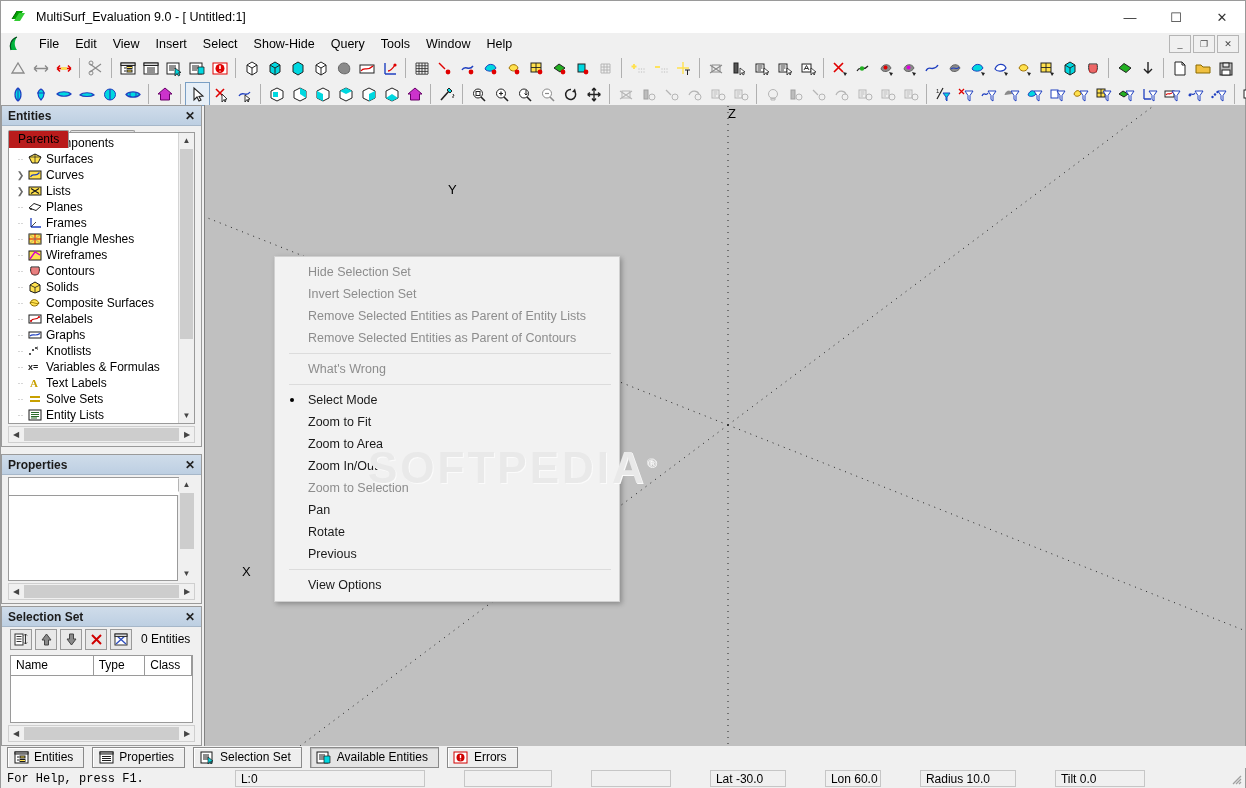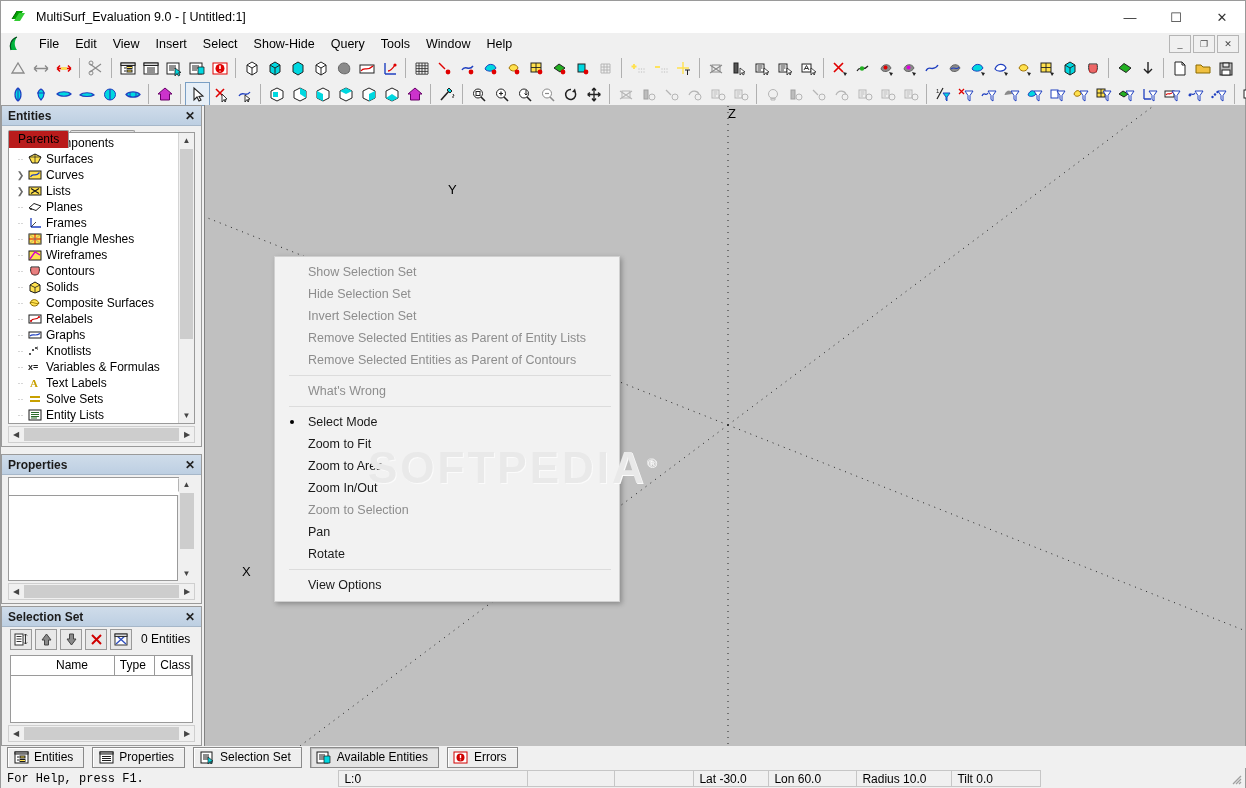--- a/index.html
+++ b/index.html
@@ -60,21 +60,21 @@
   .prop-hdr{height:18px;background:#fff;border:1px solid #9a9a9a;border-bottom:none;display:flex;align-items:center;justify-content:flex-end;padding-right:2px;box-sizing:border-box;}
   .prop-body{position:absolute;left:0;top:18px;right:17px;bottom:0;background:#fff;border:1px solid #9a9a9a;}
   .prop-vsb{position:absolute;right:0;top:0;width:16px;bottom:0;background:#f0f0f0;}
 
   
   #pSel{left:0;top:605px;width:201px;height:140px;}
   .seltools{position:absolute;left:8px;top:22px;height:20px;display:flex;align-items:center;gap:3px;}
   .selbtn{width:20px;height:19px;border:1px solid #9a9a9a;background:#e8e8e8;display:flex;align-items:center;justify-content:center;}
   .selcount{font-size:12px;margin-left:6px;color:#000;}
   .selgrid{position:absolute;left:8px;top:48px;right:8px;bottom:22px;background:#fff;border:1px solid #9a9a9a;}
-  .sg-head{display:flex;height:19px;border-bottom:1px solid #9a9a9a;padding-left:40px;}
+  .sg-head{display:flex;height:19px;border-bottom:1px solid #9a9a9a;}
   .sg-th{font-size:12px;padding:2px 0 0 5px;border-right:1px solid #9a9a9a;box-sizing:border-box;color:#000;}
 
   
   #viewport{position:absolute;left:203px;top:104px;width:1041px;height:641px;background:#c0c0c0;border-left:1px solid #828282;box-sizing:border-box;overflow:hidden;}
   .axlabel{position:absolute;font-size:13px;color:#000;font-family:"Liberation Sans",sans-serif;}
 
   
   #ctxmenu{position:absolute;left:273px;top:255px;width:344px;background:#f2f2f2;border:1px solid #d0d0d0;box-shadow:2px 2px 5px rgba(0,0,0,.28);padding:4px 0 5px 0;z-index:60;}
   .ctx-item{height:22px;display:flex;align-items:center;font-size:12.5px;padding-left:33px;position:relative;color:#1a1a1a;}
   .ctx-item.dis{color:#8d8d8d;}
@@ -1120,23 +1120,20 @@
     <div id="axlabels">
         <div class="axlabel" style="left: 523px; top: 1px;">Z</div>
         <div class="axlabel" style="left: 243px; top: 77px;">Y</div>
         <div class="axlabel" style="left: 37px; top: 459px;">X</div>
       </div>
   </div>
 
   <div id="ctxmenu">
     <div id="ctx-items">
         <div class="ctx-item dis">
-          <span>Show Selection Set</span>
-        </div>
-        <div class="ctx-item dis">
           <span>Hide Selection Set</span>
         </div>
         <div class="ctx-item dis">
           <span>Invert Selection Set</span>
         </div>
         <div class="ctx-item dis">
           <span>Remove Selected Entities as Parent of Entity Lists</span>
         </div>
         <div class="ctx-item dis">
           <span>Remove Selected Entities as Parent of Contours</span>
@@ -1160,20 +1157,23 @@
           <span>Zoom In/Out</span>
         </div>
         <div class="ctx-item dis">
           <span>Zoom to Selection</span>
         </div>
         <div class="ctx-item en">
           <span>Pan</span>
         </div>
         <div class="ctx-item en">
           <span>Rotate</span>
+        </div>
+        <div class="ctx-item en">
+          <span>Previous</span>
         </div>
         <div class="ctx-sep"></div>
         <div class="ctx-item en">
           <span>View Options</span>
         </div>
       </div>
     <div id="wmark">
       <span>SOFTPEDIA</span><sup>®</sup>
     </div>
   </div>
@@ -1228,26 +1228,26 @@
             <circle cx="7.5" cy="6.5" r="4" fill="#d00000"></circle>
             <path d="M7.5 4 V7.3 M7.5 8.6 V9.3" fill="none" stroke="#fff" stroke-width="1.4"></path>
           </svg>
         </span>
         <span class="bt-t">Errors</span>
       </div>
     </div>
 
   <div class="statusbar">
     <div style="width:auto;padding:0 8px 0 6px;font-size:12px;font-family:Liberation Mono, monospace;">For Help, press F1.</div>
-    <div id="st-cells" style="display:flex;margin-left:auto;">
+    <div id="st-cells" style="display:flex;margin-left:auto;gap:40px;">
         <div class="st-cell" style="width: 190px;">L:0</div>
         <div class="st-cell" style="width: 88px;"></div>
         <div class="st-cell" style="width: 80px;"></div>
         <div class="st-cell" style="width: 76px;">Lat -30.0</div>
-        <div class="st-cell" style="width: 89px;">Lon 60.0</div>
+        <div class="st-cell" style="width: 56px;">Lon 60.0</div>
         <div class="st-cell" style="width: 96px;">Radius 10.0</div>
         <div class="st-cell" style="width: 90px;">Tilt 0.0</div>
       </div>
     <div class="st-grip">
       <svg width="14" height="14" viewBox="0 0 14 14">
           <path d="M12 4 L4 12 M12 7 L7 12 M12 10 L10 12" stroke="#a0a0a0" stroke-width="1.3" fill="none"></path>
         </svg>
     </div>
   </div>
 

